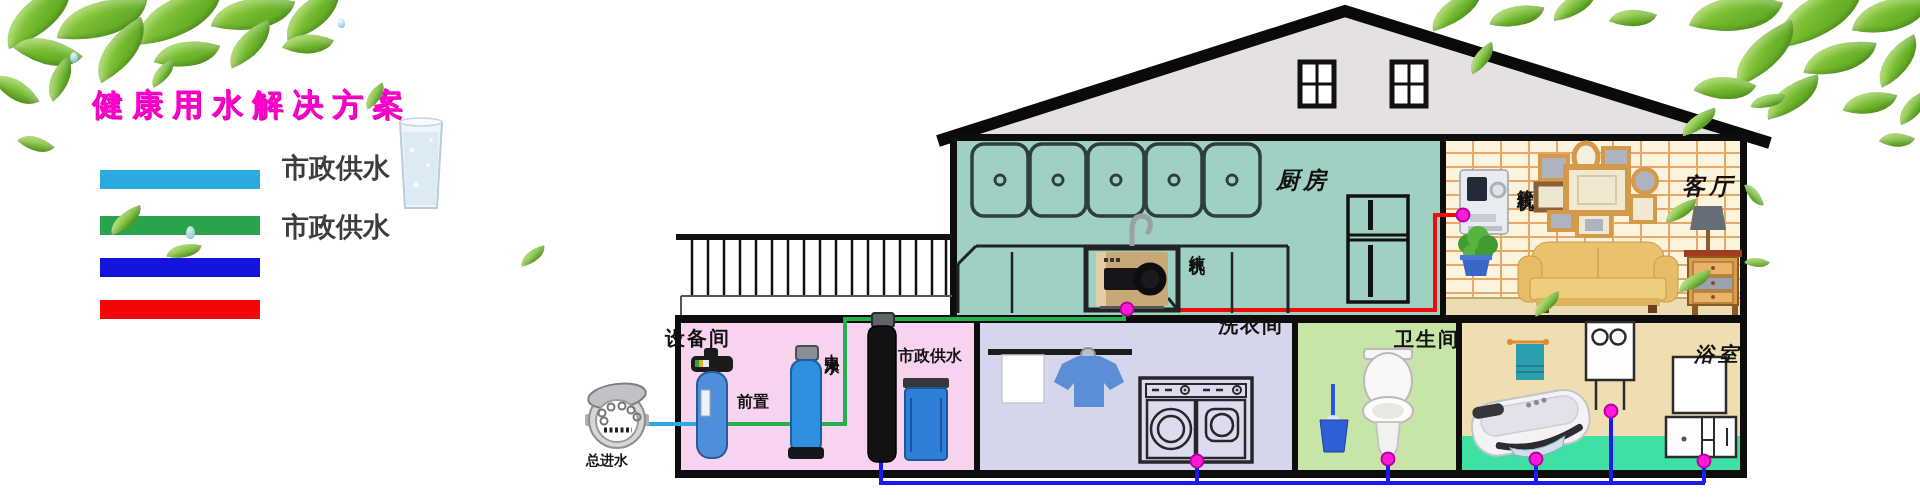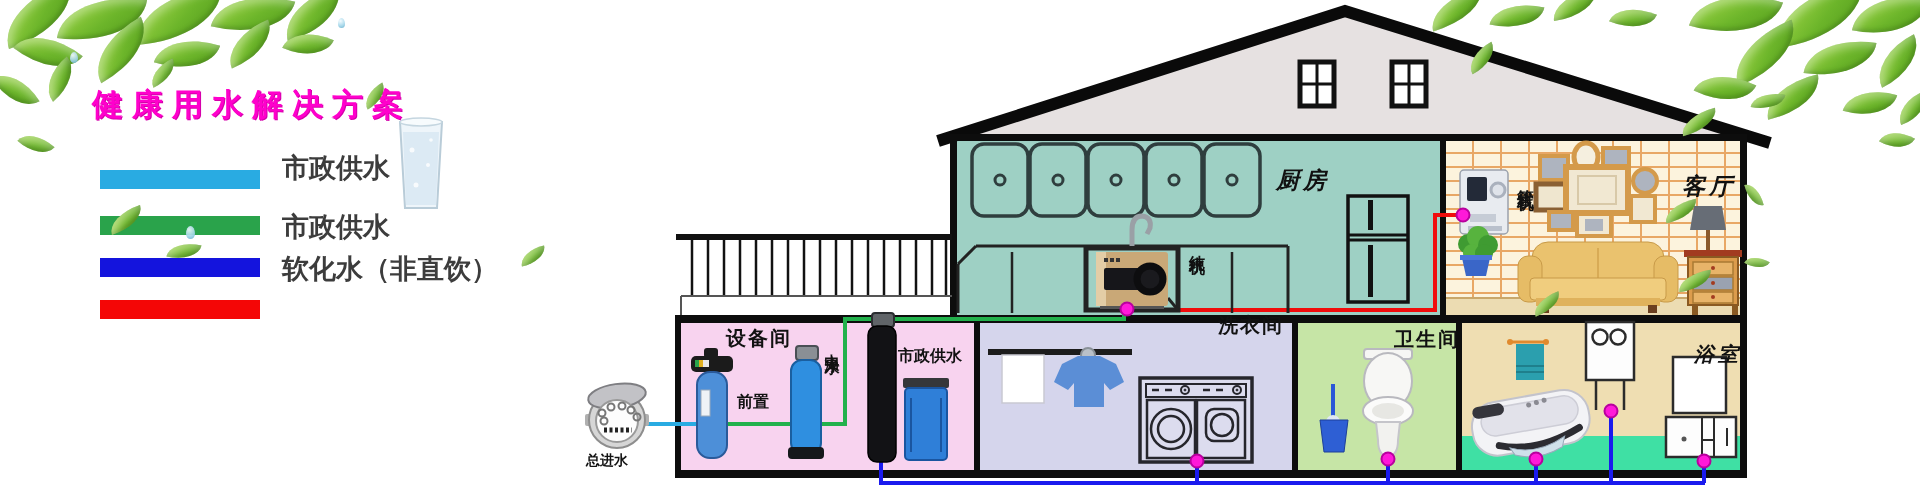--- a/index.html
+++ b/index.html
@@ -347,27 +347,26 @@
 
   <div id="title" style="color: rgb(255, 0, 204);">健康用水解决方案</div>
 
   <div class="legend-bar" style="top: 170px; background-color: rgb(41, 171, 226);"></div>
   <div class="legend-text" style="top:150px">市政供水</div>
 
   <div class="legend-bar" style="top: 216px; background-color: rgb(42, 163, 75);"></div>
   <div class="legend-text" style="top:209px">市政供水</div>
 
   <div class="legend-bar" style="top: 258px; background-color: rgb(20, 20, 221);"></div>
-  <div class="legend-text" style="top:251px">软化水（非直饮）</div>
 
   <div class="legend-bar" style="top: 300px; background-color: rgb(244, 6, 6);"></div>
 
   <div class="lbl lbl-cal" style="left:1276px;top:150px">厨房</div>
   <div class="lbl lbl-cal" style="left:1682px;top:156px">客厅</div>
-  <div class="lbl lbl-room" style="left:726px;top:325px">设备间</div>
+  <div class="lbl lbl-room" style="left:665px;top:325px">设备间</div>
   <div class="lbl lbl-room" style="left:1218px;top:312px">洗衣间</div>
   <div class="lbl lbl-room" style="left:1394px;top:326px">卫生间</div>
   <div class="lbl lbl-cal" style="left:1694px;top:326px;font-size:20px">浴室</div>
 
   <div class="lbl" style="left:586px;top:452px;font-size:14px">总进水</div>
   <div class="lbl" style="left:737px;top:392px;font-size:16px">前置</div>
   <div class="lbl lbl-vert" style="left:822px;top:342px;font-size:15px;height:72px">中央净水</div>
   <div class="lbl" style="left:898px;top:346px;font-size:16px">市政供水</div>
   <div class="lbl lbl-vert" style="left:1186px;top:242px;font-size:16px;height:66px">纯水机</div>
   <div class="lbl lbl-vert" style="left:1514px;top:176px;font-size:17px;height:58px">管线机</div>

